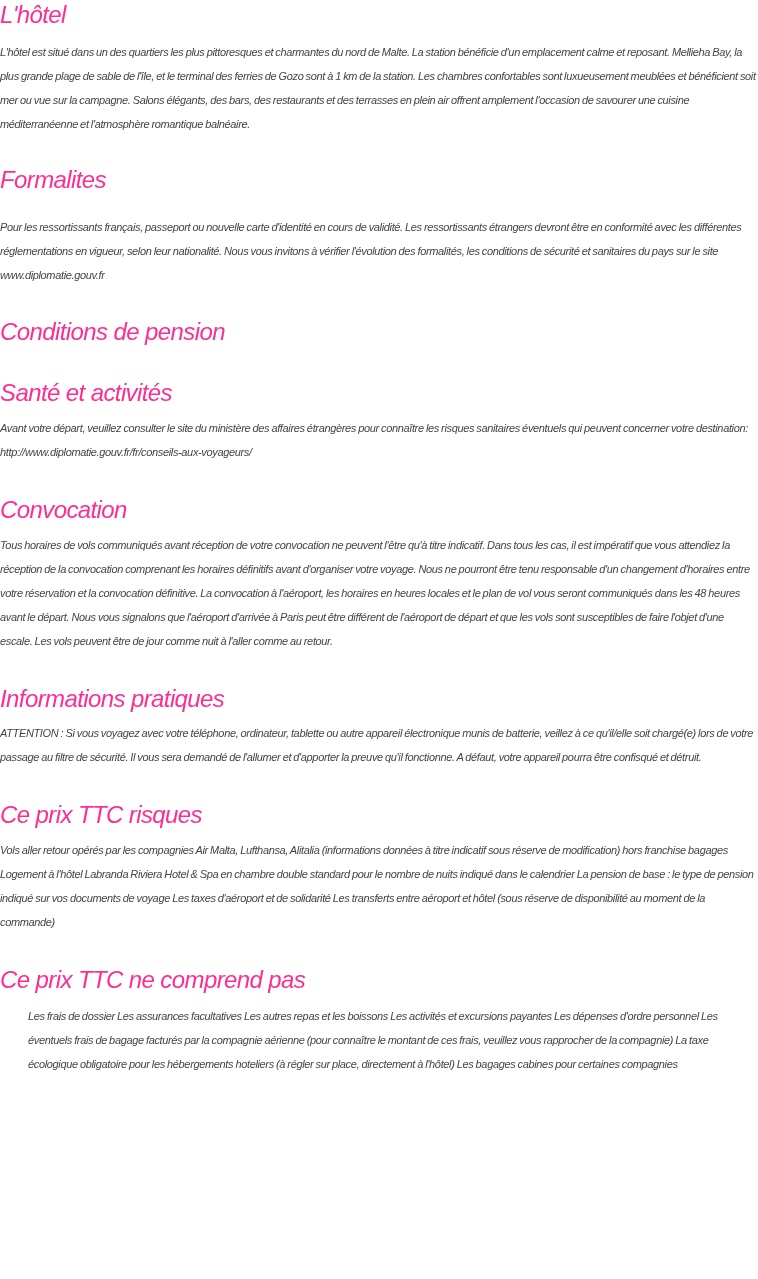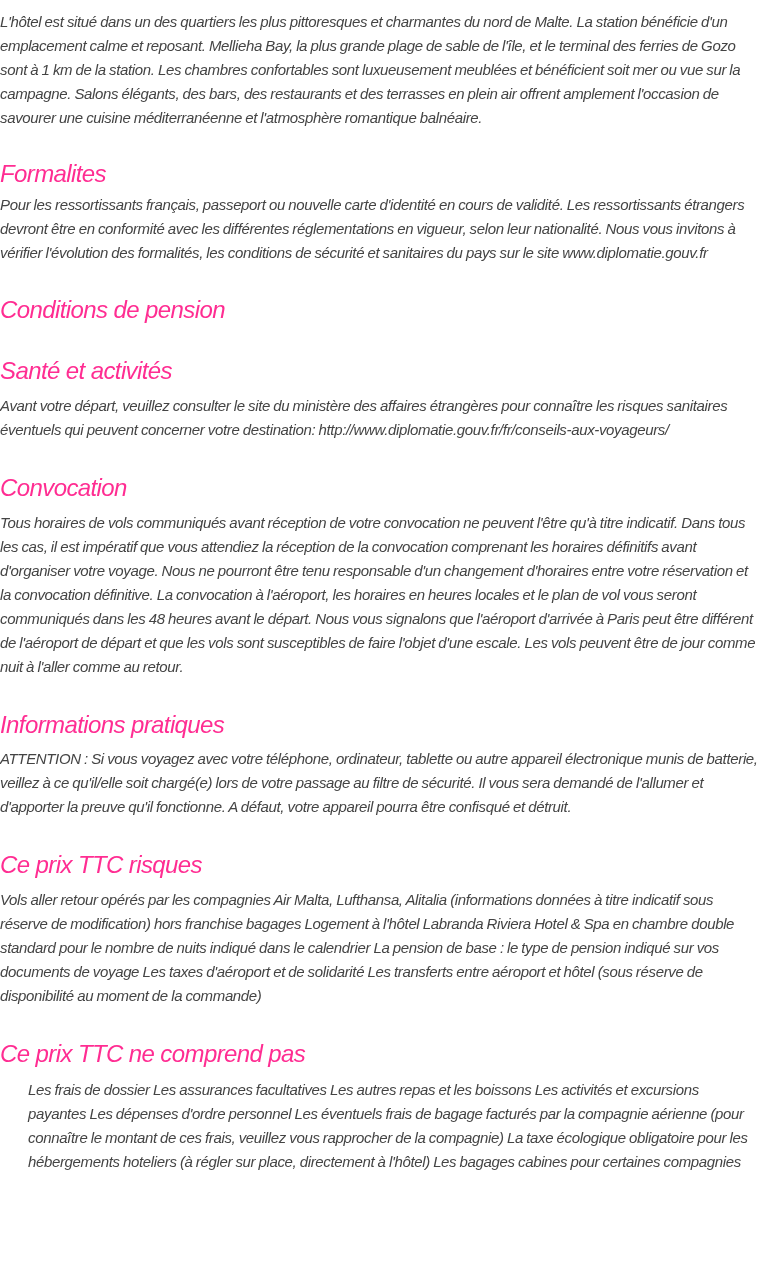--- a/index.html
+++ b/index.html
@@ -27,50 +27,51 @@
       font-weight: 400;
       font-size: 24px;
       line-height: 30px;
       color: #ff2d92;
       letter-spacing: -0.6px;
     }
     .section p {
       margin: 0;
       padding: 0;
       font-style: italic;
-      font-size: 15px;
+      font-size: 11px;
       line-height: 24px;
       color: #444444;
       letter-spacing: -0.35px;
       word-spacing: -0.5px;
     }
     #s0 h2 { height: 30px; }
     #s0 { padding-top: 0px; }
     #s0 p { margin-top: 10px; }
     #s1 { margin-top: 29px; }
-    #s1 p { margin-top: 4px; }
+    #s1 p { margin-top: 20px; }
     #s2 { margin-top: 30px; }
     #s2 p { margin-top: 8px; }
     #s3 { margin-top: 31px; }
     #s3 p { margin-top: 8px; }
     #s4 { margin-top: 31px; }
     #s4 p { margin-top: 8px; }
     #s5 { margin-top: 31px; }
     #s5 p { margin-top: 7px; }
     #s6 { margin-top: 31px; }
     #s6 p { margin-top: 8px; }
     #s7 { margin-top: 31px; }
     #s7 p { margin-top: 9px; padding-left: 28px; }
   </style>
 </head>
 <body>
 
 <div class="content">
 
   <section class="section" id="s0">
+    <h2>L'hôtel</h2>
     <p>L'hôtel est situé dans un des quartiers les plus pittoresques et charmantes du nord de Malte. La station bénéficie d'un emplacement calme et reposant. Mellieha Bay, la plus grande plage de sable de l'île, et le terminal des ferries de Gozo sont à 1 km de la station. Les chambres confortables sont luxueusement meublées et bénéficient soit mer ou vue sur la campagne. Salons élégants, des bars, des restaurants et des terrasses en plein air offrent amplement l'occasion de savourer une cuisine méditerranéenne et l'atmosphère romantique balnéaire.</p>
   </section>
 
   <section class="section" id="s1">
     <h2>Formalites</h2>
     <p>Pour les ressortissants français, passeport ou nouvelle carte d'identité en cours de validité. Les ressortissants étrangers devront être en conformité avec les différentes réglementations en vigueur, selon leur nationalité. Nous vous invitons à vérifier l'évolution des formalités, les conditions de sécurité et sanitaires du pays sur le site www.diplomatie.gouv.fr</p>
   </section>
 
   <section class="section" id="s2">
     <h2>Conditions de pension</h2>

